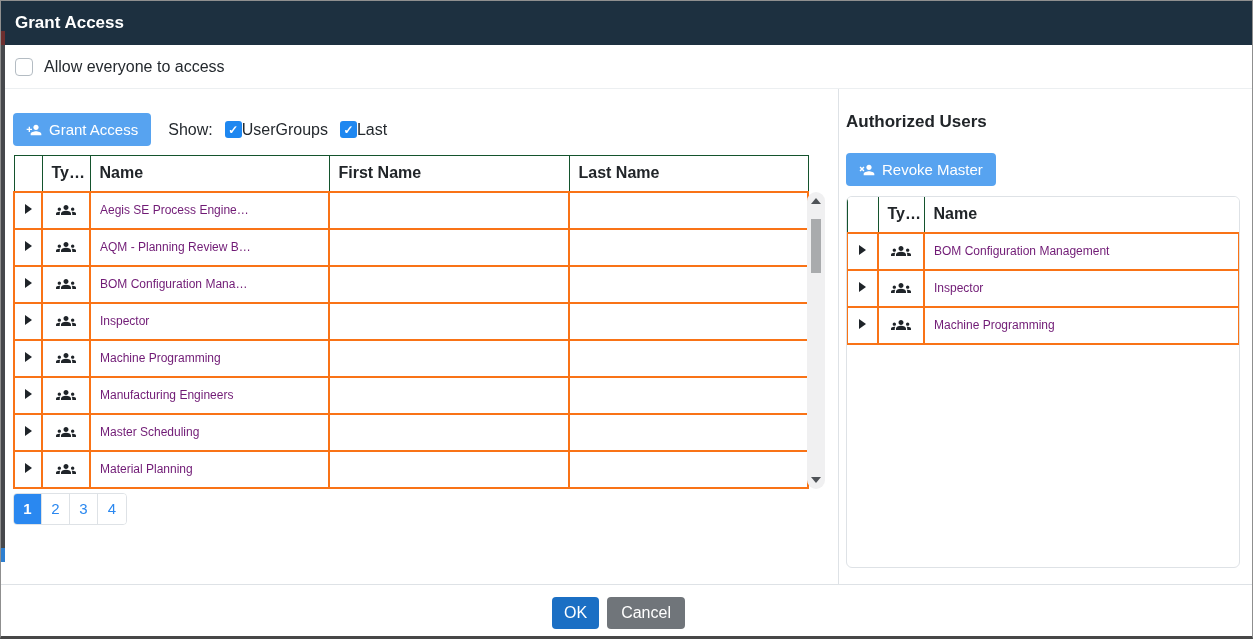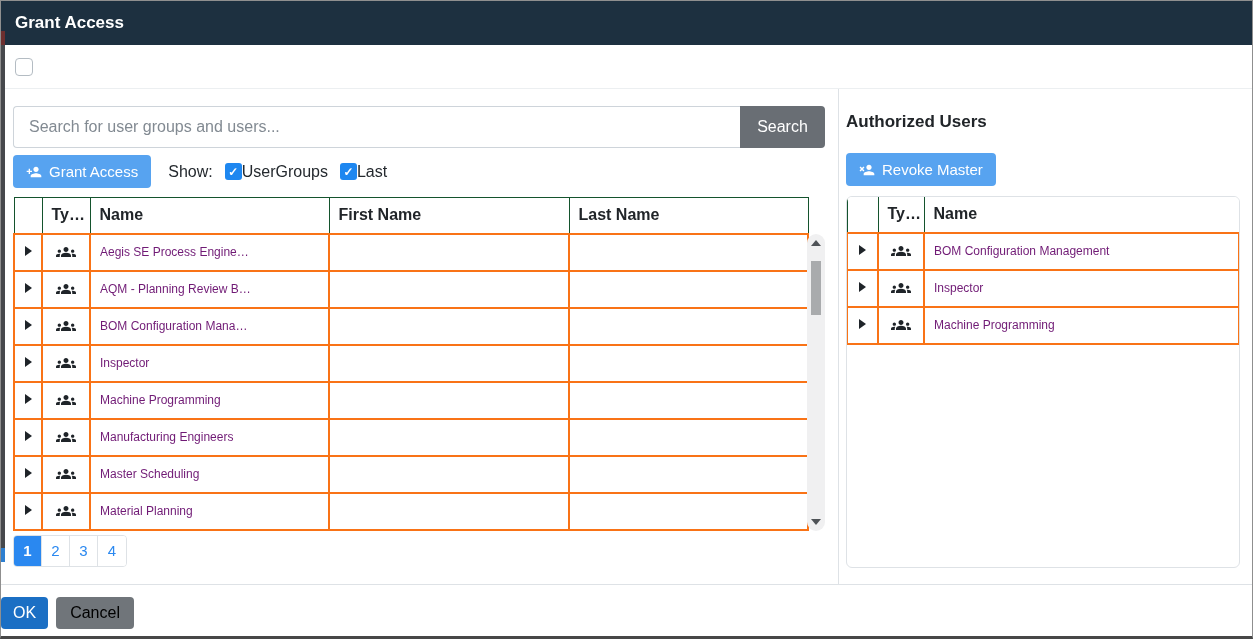--- a/index.html
+++ b/index.html
@@ -107,30 +107,30 @@
   .auth-box {
     margin-top:10px; border:1px solid #dee2e6; border-radius:6px;
     height:372px; overflow:hidden; background:#fff;
   }
   .auth-box table { width:calc(100% + 2px); margin:-1px; }
   .auth-box .c-ex { width:31px; }
   .auth-box .c-ty { width:46px; }
   
   .footer {
     height:56px; border-top:1px solid #dee2e6;
-    display:flex; align-items:center; justify-content:flex-start; gap:8px;
+    display:flex; align-items:center; justify-content:center; gap:8px;
     padding-right:16px;
   }
   .btn-ok {
     background:#1b6fc4; color:#fff; border:none; border-radius:4px;
     height:32px; padding:0 12px; font-size:16px; cursor:pointer;
     font-family:"Liberation Sans", sans-serif;
   }
   .btn-cancel {
-    background:#70757a; color:#000000; border:none; border-radius:4px;
+    background:#70757a; color:#ffffff; border:none; border-radius:4px;
     height:32px; padding:0 14px; font-size:16px; cursor:pointer;
     font-family:"Liberation Sans", sans-serif;
   }
   
   .edge-strip  { position:absolute; left:0; top:44px;  width:4px; height:503px; background:#46484c; }
   .edge-red    { position:absolute; left:0; top:30px;  width:4px; height:14px;  background:#6d2f2f; z-index:3; }
   .edge-blue   { position:absolute; left:0; top:547px; width:4px; height:14px;  background:#2e7fd0; }
 </style>
 </head>
 <body>
@@ -140,30 +140,27 @@
   <div class="edge-strip"></div>
   <div class="edge-red"></div>
   <div class="edge-blue"></div>
 
   <div class="titlebar">
     <span>Grant Access</span>
   </div>
 
   <div class="allow-row">
     <span class="cb-empty"></span>
+    <label>Allow everyone to access</label>
   </div>
 
   <div class="body">
 
     <div class="left-pane">
 
-      <div class="search-row">
-        <input class="search-input" type="text" placeholder="Search for user groups and users..." style="">
-        <button class="search-btn">Search</button>
-      </div>
 
       <div class="toolbar">
         <button class="btn-lblue">
           <svg class="person-add-icon" width="16" height="16" viewBox="0 0 24 24">
             <path fill="#ffffff" d="M15 12c2.21 0 4-1.79 4-4s-1.79-4-4-4-4 1.79-4 4 1.79 4 4 4zm-9-2V7H4v3H1v2h3v3h2v-3h3v-2H6zm9 4c-2.67 0-8 1.34-8 4v2h16v-2c0-2.66-5.33-4-8-4z"></path>
           </svg>
           <span>Grant Access</span>
         </button>
         <span class="show-label">Show:</span>
         <span class="cb-checked">✓</span>

